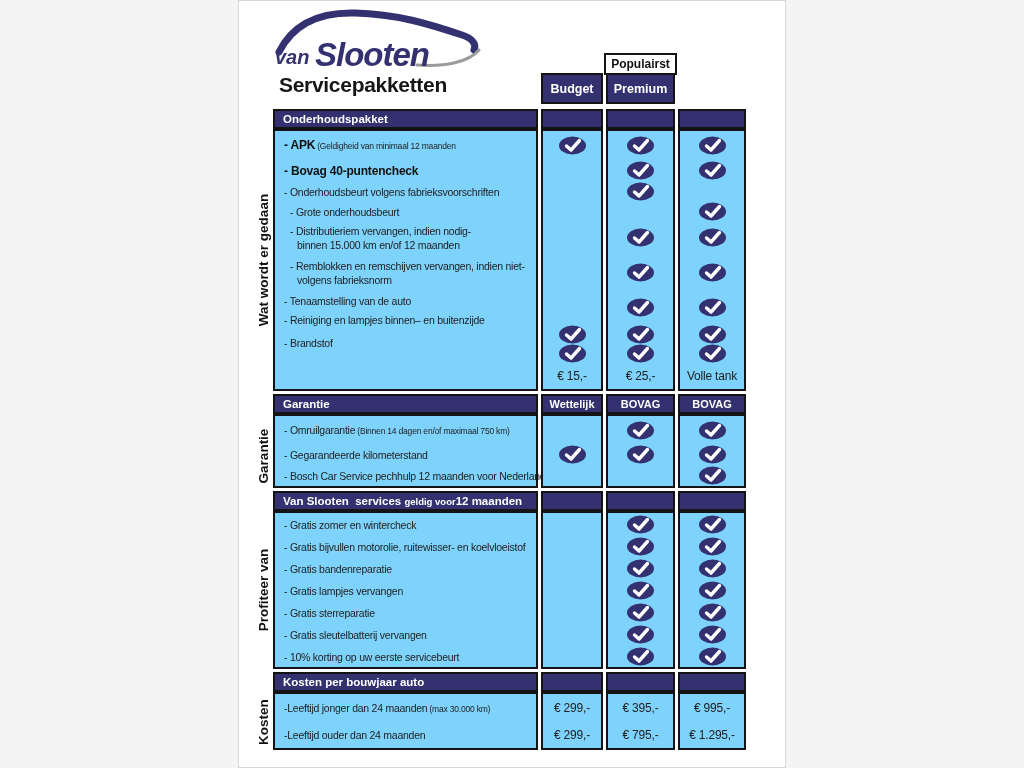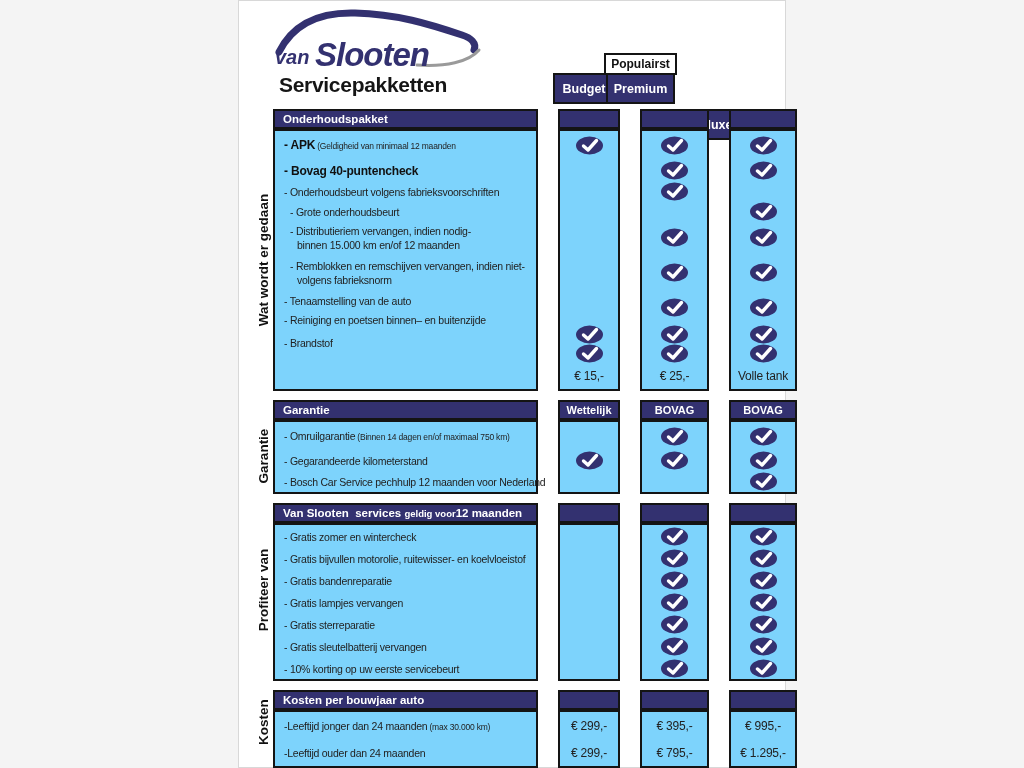--- a/index.html
+++ b/index.html
@@ -6,33 +6,33 @@
             font-family:"Liberation Sans",sans-serif;overflow:hidden;}
   .sheet{position:absolute;left:238px;top:0;width:548px;height:768px;background:#ffffff;
          border:1px solid #d8d8d8;box-sizing:border-box;}
   
   .logo{position:absolute;left:30px;top:4px;width:228px;height:66px;}
   .page-title{position:absolute;left:40px;top:72px;font-size:21px;font-weight:bold;color:#151515;
               letter-spacing:-0.3px;}
   .col-hdr{position:absolute;top:72px;height:31px;background:#333170;border:2px solid #141414;
            box-sizing:border-box;display:flex;align-items:center;justify-content:center;
            color:#fff;font-weight:bold;font-size:12.5px;}
-  .col-budget{left:302px;width:62px;margin-left:12px;}
+  .col-budget{left:302px;width:62px;}
   .col-premium{left:367px;width:69px;}
   .col-deluxe{left:439px;width:68px;margin-top:36px;}
   .popular{position:absolute;left:365px;top:52px;width:73px;height:22px;background:#fff;
            border:2px solid #141414;box-sizing:border-box;display:flex;align-items:center;
            justify-content:center;font-weight:bold;font-size:12px;color:#111;z-index:3;}
   
   .side-label{position:absolute;left:24px;transform:translate(-50%,-50%) rotate(-90deg);
               white-space:nowrap;font-weight:bold;font-size:13.5px;color:#111;}
   .sl1{top:259px;} .sl2{top:455px;} .sl3{top:589px;} .sl4{top:721px;}
   
   .tbl{position:absolute;left:34px;top:108px;width:476px;}
-  .section{display:grid;grid-template-columns:265px 62px 69px 68px;column-gap:20px;margin-bottom:9px;}
+  .section{display:grid;grid-template-columns:265px 62px 69px 68px;column-gap:3px;margin-bottom:3px;}
   .cell{box-sizing:border-box;border:2px solid #141414;background:#7dd3fc;}
   .cell.hdr{height:20px;background:#333170;display:flex;align-items:center;overflow:hidden;}
   .cell.hdr.txt{padding-left:8px;}
   .cell.hdr.val{justify-content:center;}
   .hp-big{font-weight:bold;font-size:11.5px;color:#fff;white-space:pre;}
   .hp-small{font-weight:600;font-size:9.5px;color:#fff;white-space:pre;}
   .hdr-val-text{font-weight:600;font-size:11px;color:#fff;}
   .feat-row{display:flex;flex-direction:column;justify-content:center;padding-left:9px;
             overflow:visible;}
   .feat-row.ind{padding-left:15px;}
@@ -95,21 +95,21 @@
             <div class="fl2">binnen 15.000 km en/of 12 maanden</div>
           </div>
           <div class="feat-row ind" style="height: 36px;">
             <div class="fl1"><span class="feat-label">- Remblokken en remschijven vervangen, indien niet-</span></div>
             <div class="fl2">volgens fabrieksnorm</div>
           </div>
           <div class="feat-row" style="height: 20px;">
             <div class="fl1"><span class="feat-label">- Tenaamstelling van de auto</span></div>
           </div>
           <div class="feat-row" style="height: 19px;">
-            <div class="fl1"><span class="feat-label">- Reiniging en poetsen binnen– en buitenzijde</span></div>
+            <div class="fl1"><span class="feat-label">- Reiniging en lampjes binnen– en buitenzijde</span></div>
           </div>
           <div class="feat-row" style="height: 26px;">
             <div class="fl1"><span class="feat-label">- Brandstof</span></div>
           </div>
         </div>
         <div class="cell body val">
           <div class="vrow" style="height: 28px;">
             <svg width="29" height="19" viewBox="0 0 29 19">
               <ellipse cx="14.5" cy="9.5" rx="13.5" ry="9" fill="#333170"></ellipse>
               <path d="M8.5 10 L13 14 L21.5 4.5" fill="none" stroke="#ffffff" stroke-width="3.4" stroke-linecap="round" stroke-linejoin="round"></path>

